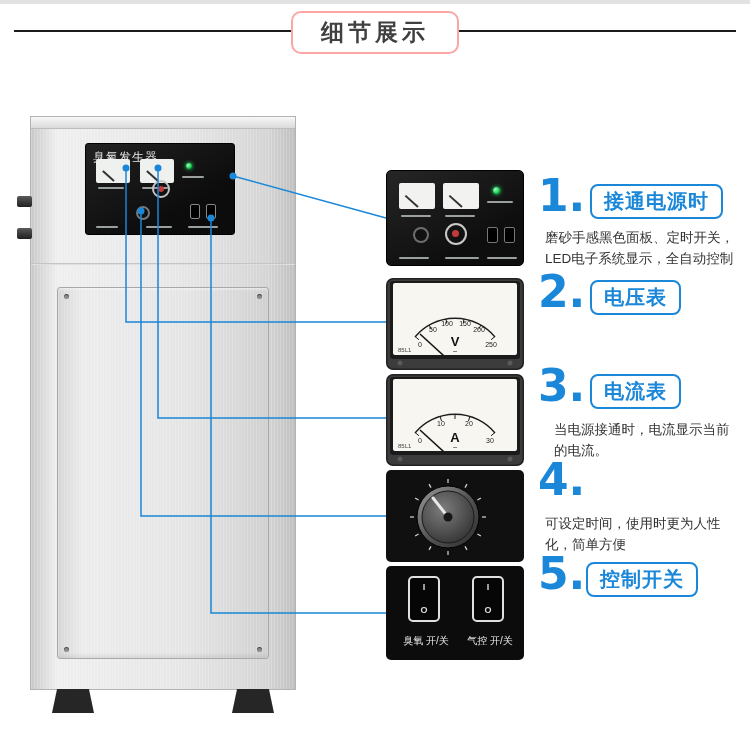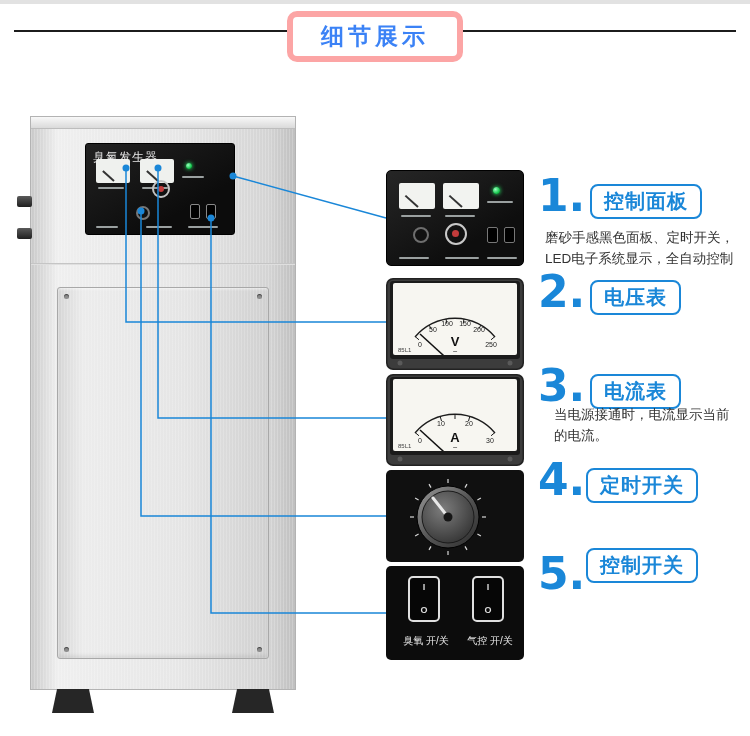--- a/index.html
+++ b/index.html
@@ -4,22 +4,22 @@
 <style>
   :root { --accent:#1a87d8; }
   * { margin:0; padding:0; box-sizing:border-box; }
   body { background:#fff; font-family:"Liberation Sans", sans-serif; }
   .page { position:relative; width:750px; height:736px; background:#fff; overflow:hidden; }
 
   
   .top-strip { position:absolute; left:0; top:0; width:750px; height:4px; background:#e2e2e2; }
   .header-line { position:absolute; left:14px; right:14px; top:30px; height:2px; background:#1c1c1c; }
   .header-box { position:absolute; left:50%; top:11px; transform:translateX(-50%);
-    background:#fff; border:6px solid #fca5a5; border-radius:10px; padding:4px 28px;
-    font-size:23px; font-weight:bold; letter-spacing:4px; color:#3b82f6; white-space:nowrap; }
+    background:#fff; border:2px solid #fca5a5; border-radius:10px; padding:4px 28px;
+    font-size:23px; font-weight:bold; letter-spacing:4px; color:#404040; white-space:nowrap; }
 
   
   .machine { position:absolute; left:30px; top:116px; width:266px; height:574px;
     border:1px solid #b3b3b3;
     background-image:
       repeating-linear-gradient(90deg, rgba(255,255,255,.20) 0 1px, rgba(0,0,0,0) 1px 3px),
       linear-gradient(90deg,#c9c9c9 0%,#efefef 10%,#e7e7e7 55%,#d4d4d4 90%,#bfbfbf 100%); }
   .top-band { position:absolute; left:0; top:0; width:100%; height:12px;
     background:linear-gradient(#f8f8f8,#dadada); border-bottom:1px solid #bdbdbd; }
   .seam { position:absolute; left:0; top:146px; width:100%; height:2px;
@@ -295,29 +295,29 @@
     </div>
     <div class="rocker rk-2">
       <span>I</span>
       <span>O</span>
     </div>
     <div class="sw-label swl-1">臭氧 开/关</div>
     <div class="sw-label swl-2">气控 开/关</div>
   </div>
 
   <div class="d-num" style="top:174px;">1.</div>
-  <div class="d-title" style="top:184px;">控制面板</div>
+  <div class="d-title" style="top:184px;">接通电源时</div>
   <div class="d-desc" style="left:545px;top:228px;width:192px;">磨砂手感黑色面板、定时开关，LED电子系统显示，全自动控制</div>
 
   <div class="d-num" style="top:270px;">2.</div>
   <div class="d-title" style="top:280px;border-radius:8px;">电压表</div>
 
   <div class="d-num" style="top:364px;">3.</div>
   <div class="d-title" style="top:374px;">电流表</div>
-  <div class="d-desc" style="left:554px;top:405px;width:182px;">当电源接通时，电流显示当前的电流。</div>
+  <div class="d-desc" style="left:554px;top:420px;width:182px;">当电源接通时，电流显示当前的电流。</div>
 
   <div class="d-num" style="top:458px;">4.</div>
-  <div class="d-title wide" style="top:468px;">定时开关</div>
+  <div class="d-desc" style="left:545px;top:514px;width:192px;">可设定时间，使用时更为人性化，简单方便</div>
 
   <div class="d-num" style="top:552px;">5.</div>
-  <div class="d-title wide" style="top:548px;">控制开关</div>
+  <div class="d-title wide" style="top:562px;">控制开关</div>
 
 </div>
 
 </body></html>

